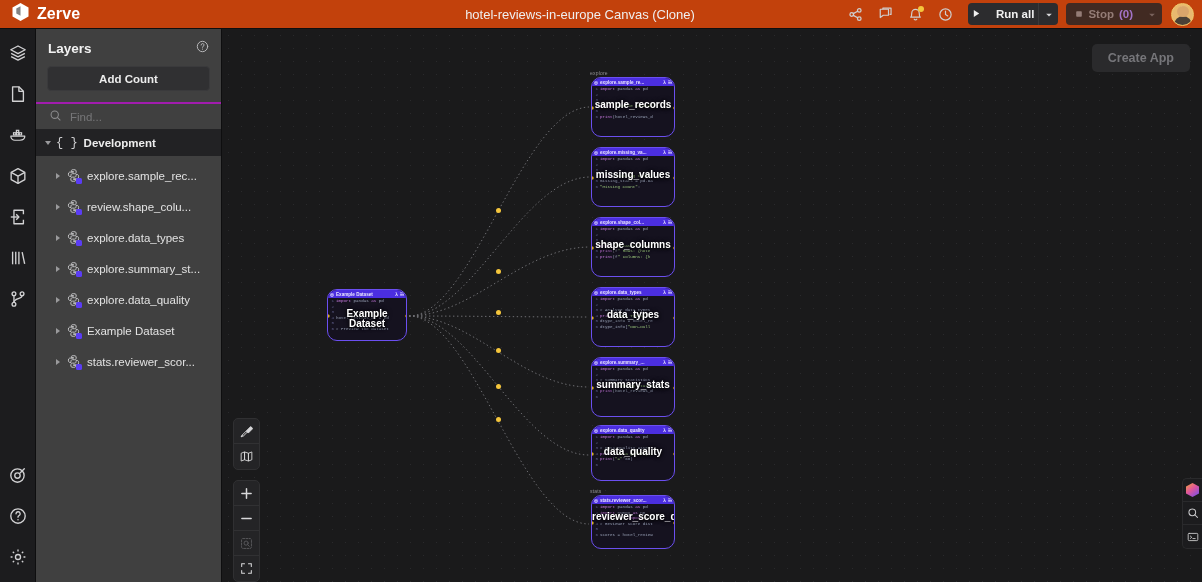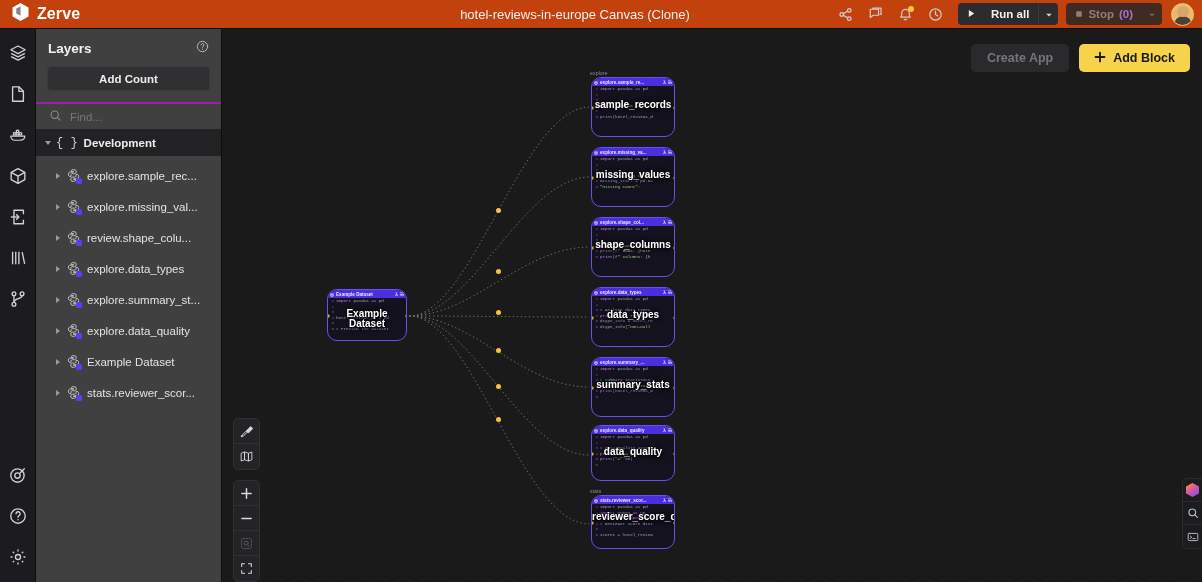--- a/index.html
+++ b/index.html
@@ -31,21 +31,21 @@
   .ticon svg { stroke: #cfcfcf; }
   .dot-badge {
     position: absolute; top: 6px; right: 6px; width: 6px; height: 6px;
     border-radius: 50%; background: #f5c63c;
   }
   .runbtn {
     display: flex; align-items: center; height: 22px; background: #2c2c2e;
     border-radius: 4px; margin-left: 8px; overflow: hidden;
   }
   .runbtn .lbl {
-    display: flex; align-items: center; gap: 15px; padding: 0 9px; height: 22px;
+    display: flex; align-items: center; gap: 15px; padding: 0 4px; height: 22px;
     font-size: 11.5px; color: #f0f0f0; font-weight: 700; cursor: pointer;
   }
   .runbtn .caret {
     width: 20px; height: 22px; display: flex; align-items: center; justify-content: center;
     border-left: 1px solid #3a3a3c; cursor: pointer;
   }
   .stopbtn {
     display: flex; align-items: center; height: 22px; background: #252527;
     border-radius: 4px; margin-left: 8px; overflow: hidden; opacity: .82;
   }
@@ -442,28 +442,20 @@
               <path d="M10 17.8c3 0 2.8-1.3 2.8-1.3v-1.4H9.9v-.6h4.5s2.4.1 2.4-3-2.1-3-2.1-3h-1.3v1.6s.1 2.1-2 2.1H8.5s-2-.05-2 1.9V16s-.3 1.8 3.5 1.8z"></path>
             </svg><span class="sq"></span></span>
           <span class="item-label">explore.sample_rec...</span>
         </div>
         <div class="tree-item">
           <span class="tri"></span>
           <span class="py-ico"><svg width="15" height="15" viewBox="0 0 20 20" fill="none" stroke="#c9c9cb" stroke-width="1.3" stroke-linejoin="round">
               <path d="M10 2.2c-3 0-2.8 1.3-2.8 1.3v1.4h2.9v.6H5.6S3.2 5.2 3.2 8.3s2.1 3 2.1 3h1.3V9.7s-.1-2.1 2-2.1h2.9s2 .05 2-1.9V4S13.8 2.2 10 2.2z"></path>
               <path d="M10 17.8c3 0 2.8-1.3 2.8-1.3v-1.4H9.9v-.6h4.5s2.4.1 2.4-3-2.1-3-2.1-3h-1.3v1.6s.1 2.1-2 2.1H8.5s-2-.05-2 1.9V16s-.3 1.8 3.5 1.8z"></path>
             </svg><span class="sq"></span></span>
-          <span class="item-label">explore.missing_val...</span>
-        </div>
-        <div class="tree-item">
-          <span class="tri"></span>
-          <span class="py-ico"><svg width="15" height="15" viewBox="0 0 20 20" fill="none" stroke="#c9c9cb" stroke-width="1.3" stroke-linejoin="round">
-              <path d="M10 2.2c-3 0-2.8 1.3-2.8 1.3v1.4h2.9v.6H5.6S3.2 5.2 3.2 8.3s2.1 3 2.1 3h1.3V9.7s-.1-2.1 2-2.1h2.9s2 .05 2-1.9V4S13.8 2.2 10 2.2z"></path>
-              <path d="M10 17.8c3 0 2.8-1.3 2.8-1.3v-1.4H9.9v-.6h4.5s2.4.1 2.4-3-2.1-3-2.1-3h-1.3v1.6s.1 2.1-2 2.1H8.5s-2-.05-2 1.9V16s-.3 1.8 3.5 1.8z"></path>
-            </svg><span class="sq"></span></span>
           <span class="item-label">review.shape_colu...</span>
         </div>
         <div class="tree-item">
           <span class="tri"></span>
           <span class="py-ico"><svg width="15" height="15" viewBox="0 0 20 20" fill="none" stroke="#c9c9cb" stroke-width="1.3" stroke-linejoin="round">
               <path d="M10 2.2c-3 0-2.8 1.3-2.8 1.3v1.4h2.9v.6H5.6S3.2 5.2 3.2 8.3s2.1 3 2.1 3h1.3V9.7s-.1-2.1 2-2.1h2.9s2 .05 2-1.9V4S13.8 2.2 10 2.2z"></path>
               <path d="M10 17.8c3 0 2.8-1.3 2.8-1.3v-1.4H9.9v-.6h4.5s2.4.1 2.4-3-2.1-3-2.1-3h-1.3v1.6s.1 2.1-2 2.1H8.5s-2-.05-2 1.9V16s-.3 1.8 3.5 1.8z"></path>
             </svg><span class="sq"></span></span>
           <span class="item-label">explore.data_types</span>
         </div>
@@ -500,29 +492,20 @@
           <span class="item-label">stats.reviewer_scor...</span>
         </div>
       </div>
   </div>
 
   <div class="canvas">
 
     <div class="canvas-tr">
       <div class="create-app">
         <span>Create App</span>
-      </div>
-      <div class="add-block">
-        <span>
-          <svg width="12" height="12" viewBox="0 0 12 12" stroke="#1a1a1b" stroke-width="1.9" stroke-linecap="round">
-              <line x1="6" y1="1.6" x2="6" y2="10.4"></line>
-              <line x1="1.6" y1="6" x2="10.4" y2="6"></line>
-            </svg>
-        </span>
-        <span>Add Block</span>
       </div>
     </div>
 
     <svg class="edges" viewBox="0 0 980 553">
       <g stroke="#6e6e72" stroke-width="1" fill="none" stroke-dasharray="1.4 2.6">
         <path d="M187 287 C 250 287, 300 80, 367 78"></path>
         <path d="M187 287 C 250 287, 300 150, 367 148"></path>
         <path d="M187 287 C 250 287, 300 219, 367 218"></path>
         <path d="M187 287 C 250 287, 300 288, 367 288"></path>
         <path d="M187 287 C 250 287, 300 358, 367 358"></path>

